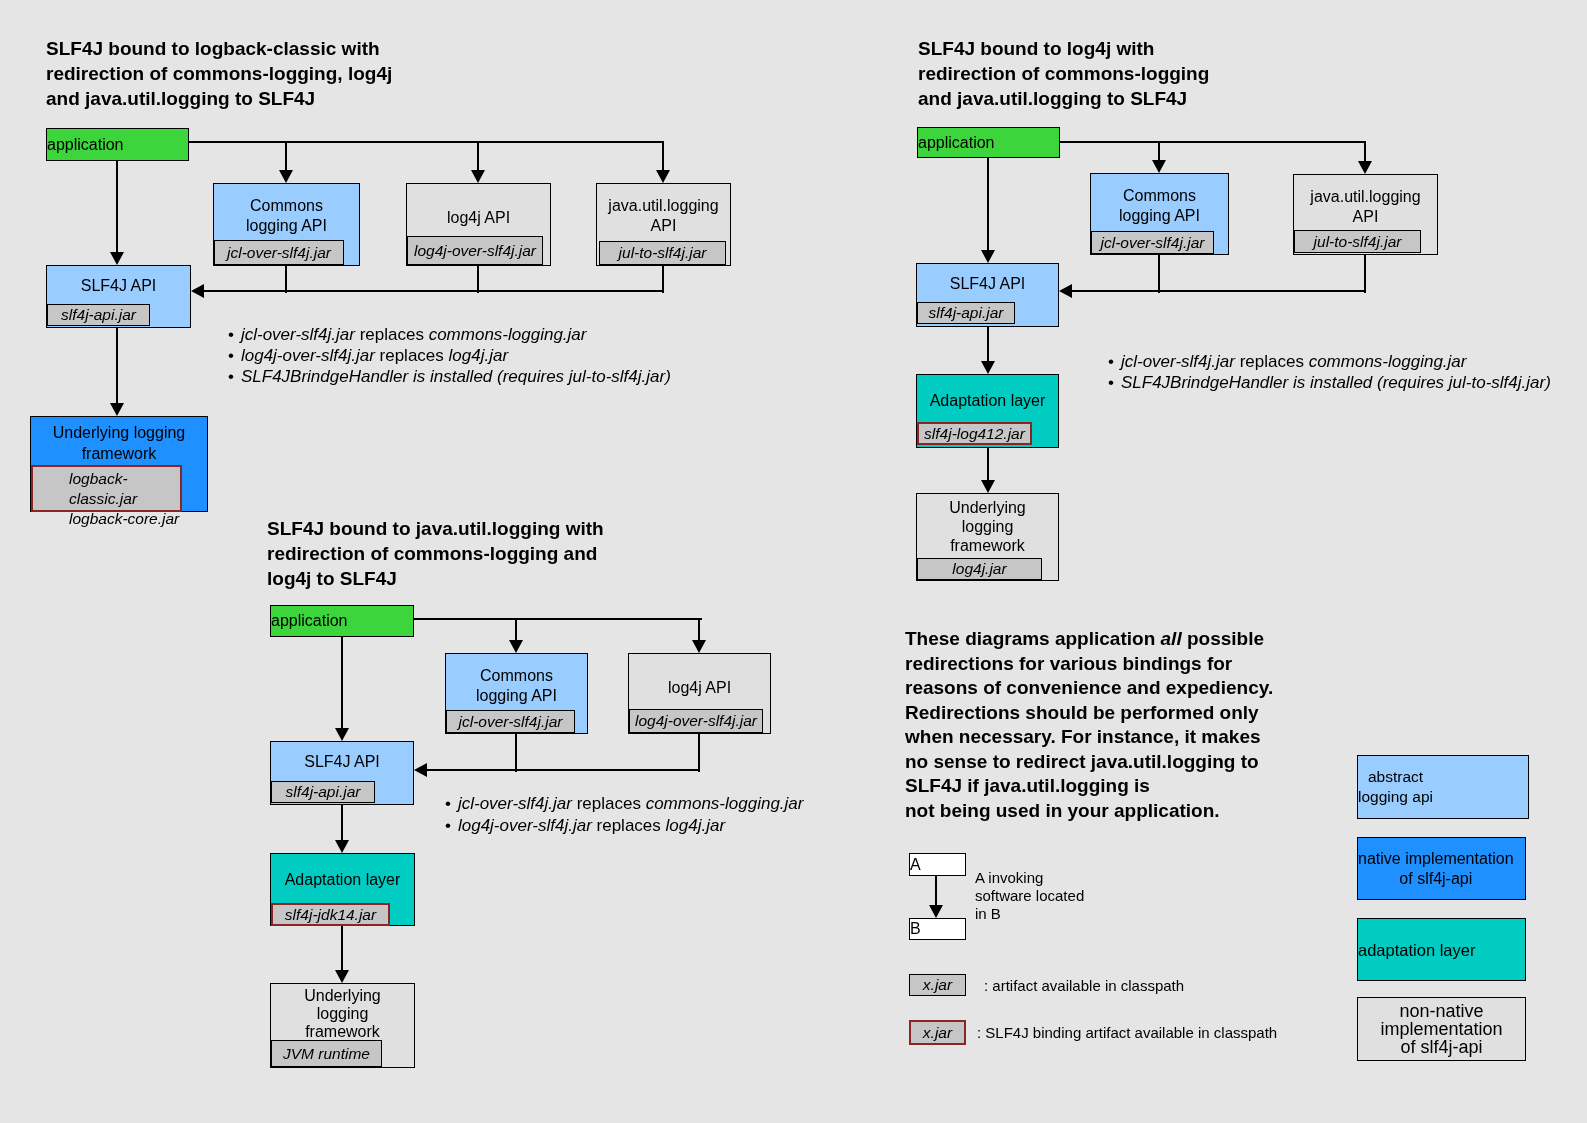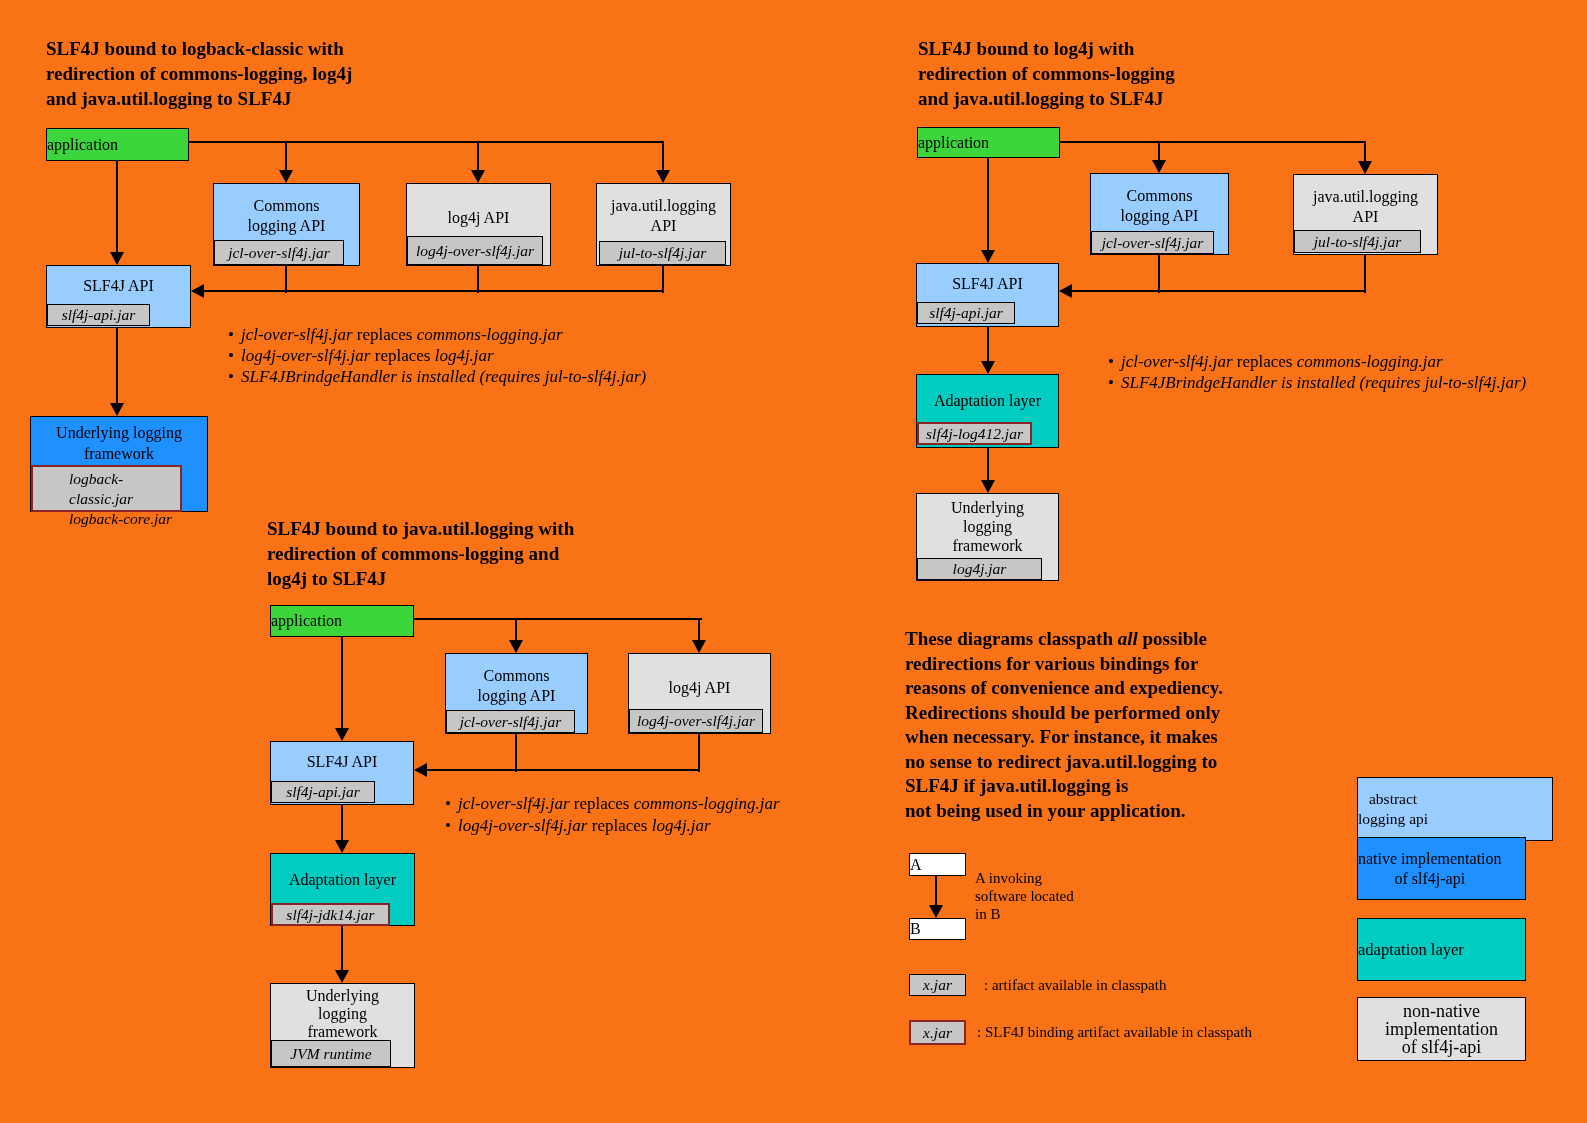--- a/index.html
+++ b/index.html
@@ -1,17 +1,17 @@
 <!DOCTYPE html>
 <html style="--green: #3CD63C; --light_blue: #99CCFF; --native_blue: #1E90FF; --adaptation_teal: #00CCC2; --api_gray: #E0E0E0; --jar_gray: #C6C6C6; --binding_border: #8B2424;"><head>
 <meta charset="utf-8">
 <style>
   html,body{margin:0;padding:0;background:#fff;}
-  #stage{position:relative;width:1587px;height:1123px;background:#f97316;overflow:hidden;
-         font-family:Liberation Serif, serif;color:#000;}
+  #stage{position:relative;width:1587px;height:1123px;background:#e5e5e5;overflow:hidden;
+         font-family:Liberation Sans, sans-serif;color:#000;}
   .bx{position:absolute;box-sizing:border-box;border:1px solid #000;text-align:center;}
   .green{background:var(--green);}
   .lblue{background:var(--light_blue);}
   .nblue{background:var(--native_blue);}
   .teal{background:var(--adaptation_teal);}
   .gray{background:var(--api_gray);}
   .white{background:#fff;}
   .lbl{white-space:pre-line;font-size:16px;line-height:20px;}
   .bx.center{display:flex;align-items:center;}
   .jr{position:absolute;box-sizing:border-box;border:1px solid #000;background:var(--jar_gray);
@@ -154,21 +154,21 @@
     </div>
   <div class="jr" style="left:917px;top:558px;width:125px;height:22px;">
       <span>log4j.jar</span>
     </div>
 
   <div class="blts" style="left:1108px;top:351px;">
     <div class="bl"><span class="blt">•</span><span class="ita">jcl-over-slf4j.jar</span><span> replaces </span><span class="ita">commons-logging.jar</span></div>
     <div class="bl"><span class="blt">•</span><span class="ita">SLF4JBrindgeHandler is installed (requires jul-to-slf4j.jar)</span></div>
   </div>
 
-  <div class="note" style="left:905px;top:627px;"><span>These diagrams classpath </span><span class="bi">all</span><span> possible
+  <div class="note" style="left:905px;top:627px;"><span>These diagrams application </span><span class="bi">all</span><span> possible
 redirections for various bindings for
 reasons of convenience and expediency.
 Redirections should be performed only
 when necessary. For instance, it makes
 no sense to redirect java.util.logging to
 SLF4J if java.util.logging is
 not being used in your application.</span></div>
 
   <div class="hl" style="left:1059px;top:141px;width:307px;"></div>
   <div class="vl" style="left:1158px;top:141px;height:19px;"></div>
@@ -221,21 +221,21 @@
     </div>
   <div class="jr bind" style="left:271px;top:903px;width:119px;height:23px;">
       <span>slf4j-jdk14.jar</span>
     </div>
 
   <div class="bx gray" style="left:270px;top:983px;width:145px;height:85px;padding-top:3px;">
       <div class="lbl" style="line-height:18px;">Underlying
 logging
 framework</div>
     </div>
-  <div class="jr" style="left:271px;top:1040px;width:120px;height:27px;">
+  <div class="jr" style="left:271px;top:1040px;width:111px;height:27px;">
       <span>JVM runtime</span>
     </div>
 
   <div class="blts" style="left:445px;top:793px;">
     <div class="bl" style="height:22px;line-height:22px;"><span class="blt">•</span><span class="ita">jcl-over-slf4j.jar</span><span> replaces </span><span class="ita">commons-logging.jar</span></div>
     <div class="bl" style="height:22px;line-height:22px;"><span class="blt">•</span><span class="ita">log4j-over-slf4j.jar</span><span> replaces </span><span class="ita">log4j.jar</span></div>
   </div>
 
   <div class="hl" style="left:413px;top:618px;width:289px;"></div>
   <div class="vl" style="left:515px;top:618px;height:22px;"></div>
@@ -268,21 +268,21 @@
   <div class="jr" style="left:909px;top:974px;width:57px;height:22px;">
       <span>x.jar</span>
     </div>
   <div class="cap" style="left:976px;top:977px;margin-left:8px;">: artifact available in classpath</div>
 
   <div class="jr bind" style="left:909px;top:1020px;width:57px;height:25px;">
       <span>x.jar</span>
     </div>
   <div class="cap" style="left:977px;top:1024px;">: SLF4J binding artifact available in classpath</div>
 
-  <div class="bx lblue center" style="left:1357px;top:777px;width:196px;height:64px;">
+  <div class="bx lblue center" style="left:1357px;top:755px;width:172px;height:64px;">
       <div class="lbl" style="font-size:15.5px;">abstract
 logging api</div>
     </div>
   <div class="bx nblue center" style="left:1357px;top:837px;width:169px;height:63px;">
       <div class="lbl" style="font-size:16px;">native implementation
 of slf4j-api</div>
     </div>
   <div class="bx teal center" style="left:1357px;top:918px;width:169px;height:63px;">
       <div class="lbl" style="font-size:16.5px;">adaptation layer</div>
     </div>

